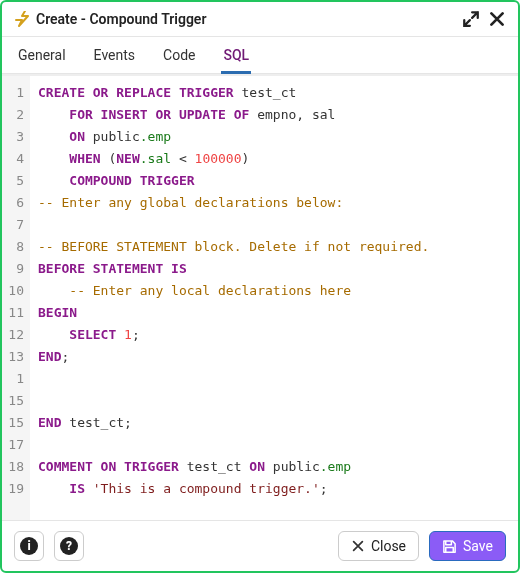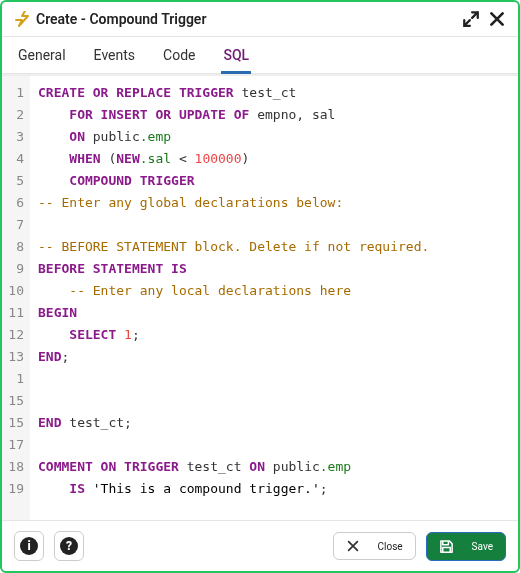--- a/index.html
+++ b/index.html
@@ -92,21 +92,21 @@
     padding: 6px 8px;
     white-space: pre;
     color: #333;
     overflow: auto;
   }
   .code .line { height: 22px; }
   .kw { color: #8b1a8b; font-weight: 700; }   
   .id { color: #333; }
   .cm { color: #a66b00; }                     
   .num { color: #ef4444; }                    
-  .str { color: #000000; margin-top: 6px; }                    
+  .str { color: #7f1d1d; margin-top: 6px; }                    
   .dot { color: #1a7a1a; }                    
   .footer {
     display: flex;
     align-items: center;
     gap: 10px;
     padding: 10px 12px;
     border-top: 1px solid #e5e5e5;
   }
   .footer .spacer { flex: 1; }
   .circ-btn {
@@ -127,31 +127,31 @@
     color: #fff;
     display: inline-flex;
     align-items: center;
     justify-content: center;
     font-size: 12px;
     font-weight: 800;
   }
   .btn {
     display: inline-flex;
     align-items: center;
-    gap: 18px;
+    gap: 6px;
     padding: 6px 12px;
     border: 1px solid #ccc;
     background: #fff;
     border-radius: 6px;
-    font-size: 10px;
+    font-size: 14px;
     color: #222;
     cursor: pointer;
   }
   .btn-primary {
-    background: #15803d;
+    background: #8b5cf6;
     border-color: #2a6bbf;
     color: #fff;
   }
   .btn svg { width: 14px; height: 14px; }
   .btn-primary svg { width: 15px; height: 15px; }
 </style>
 </head>
 <body>
 
 <div class="dialog">

